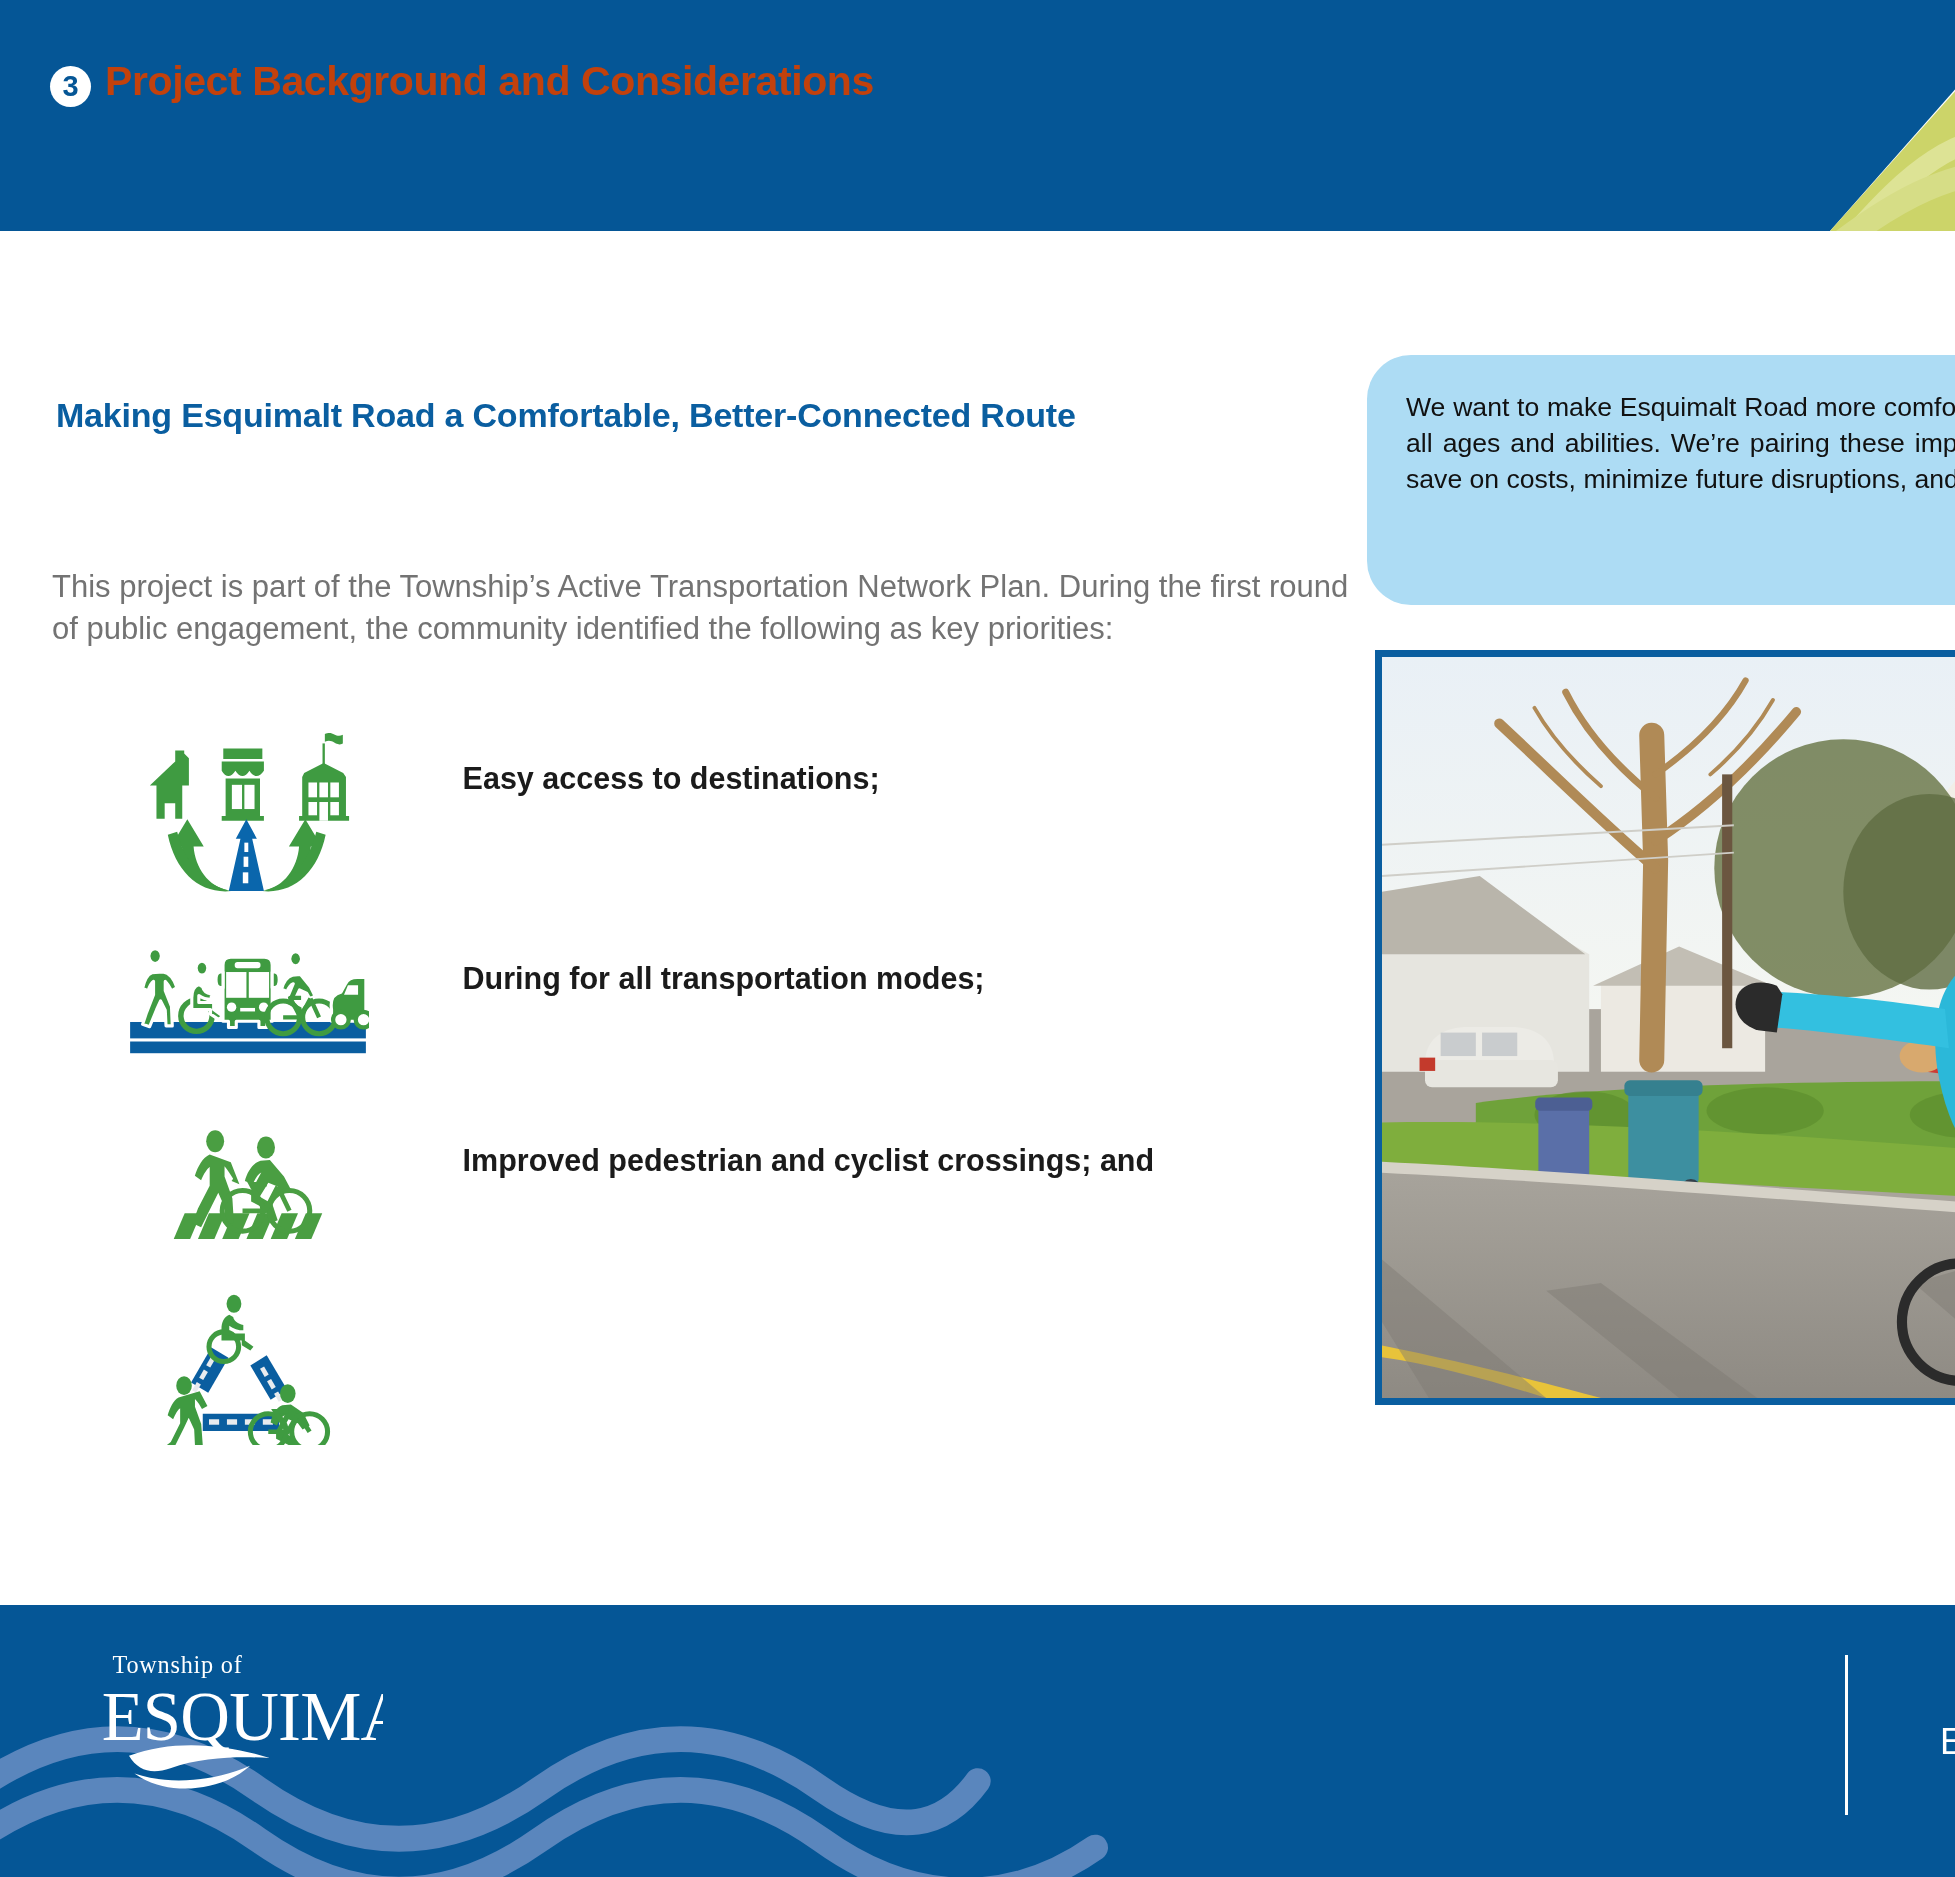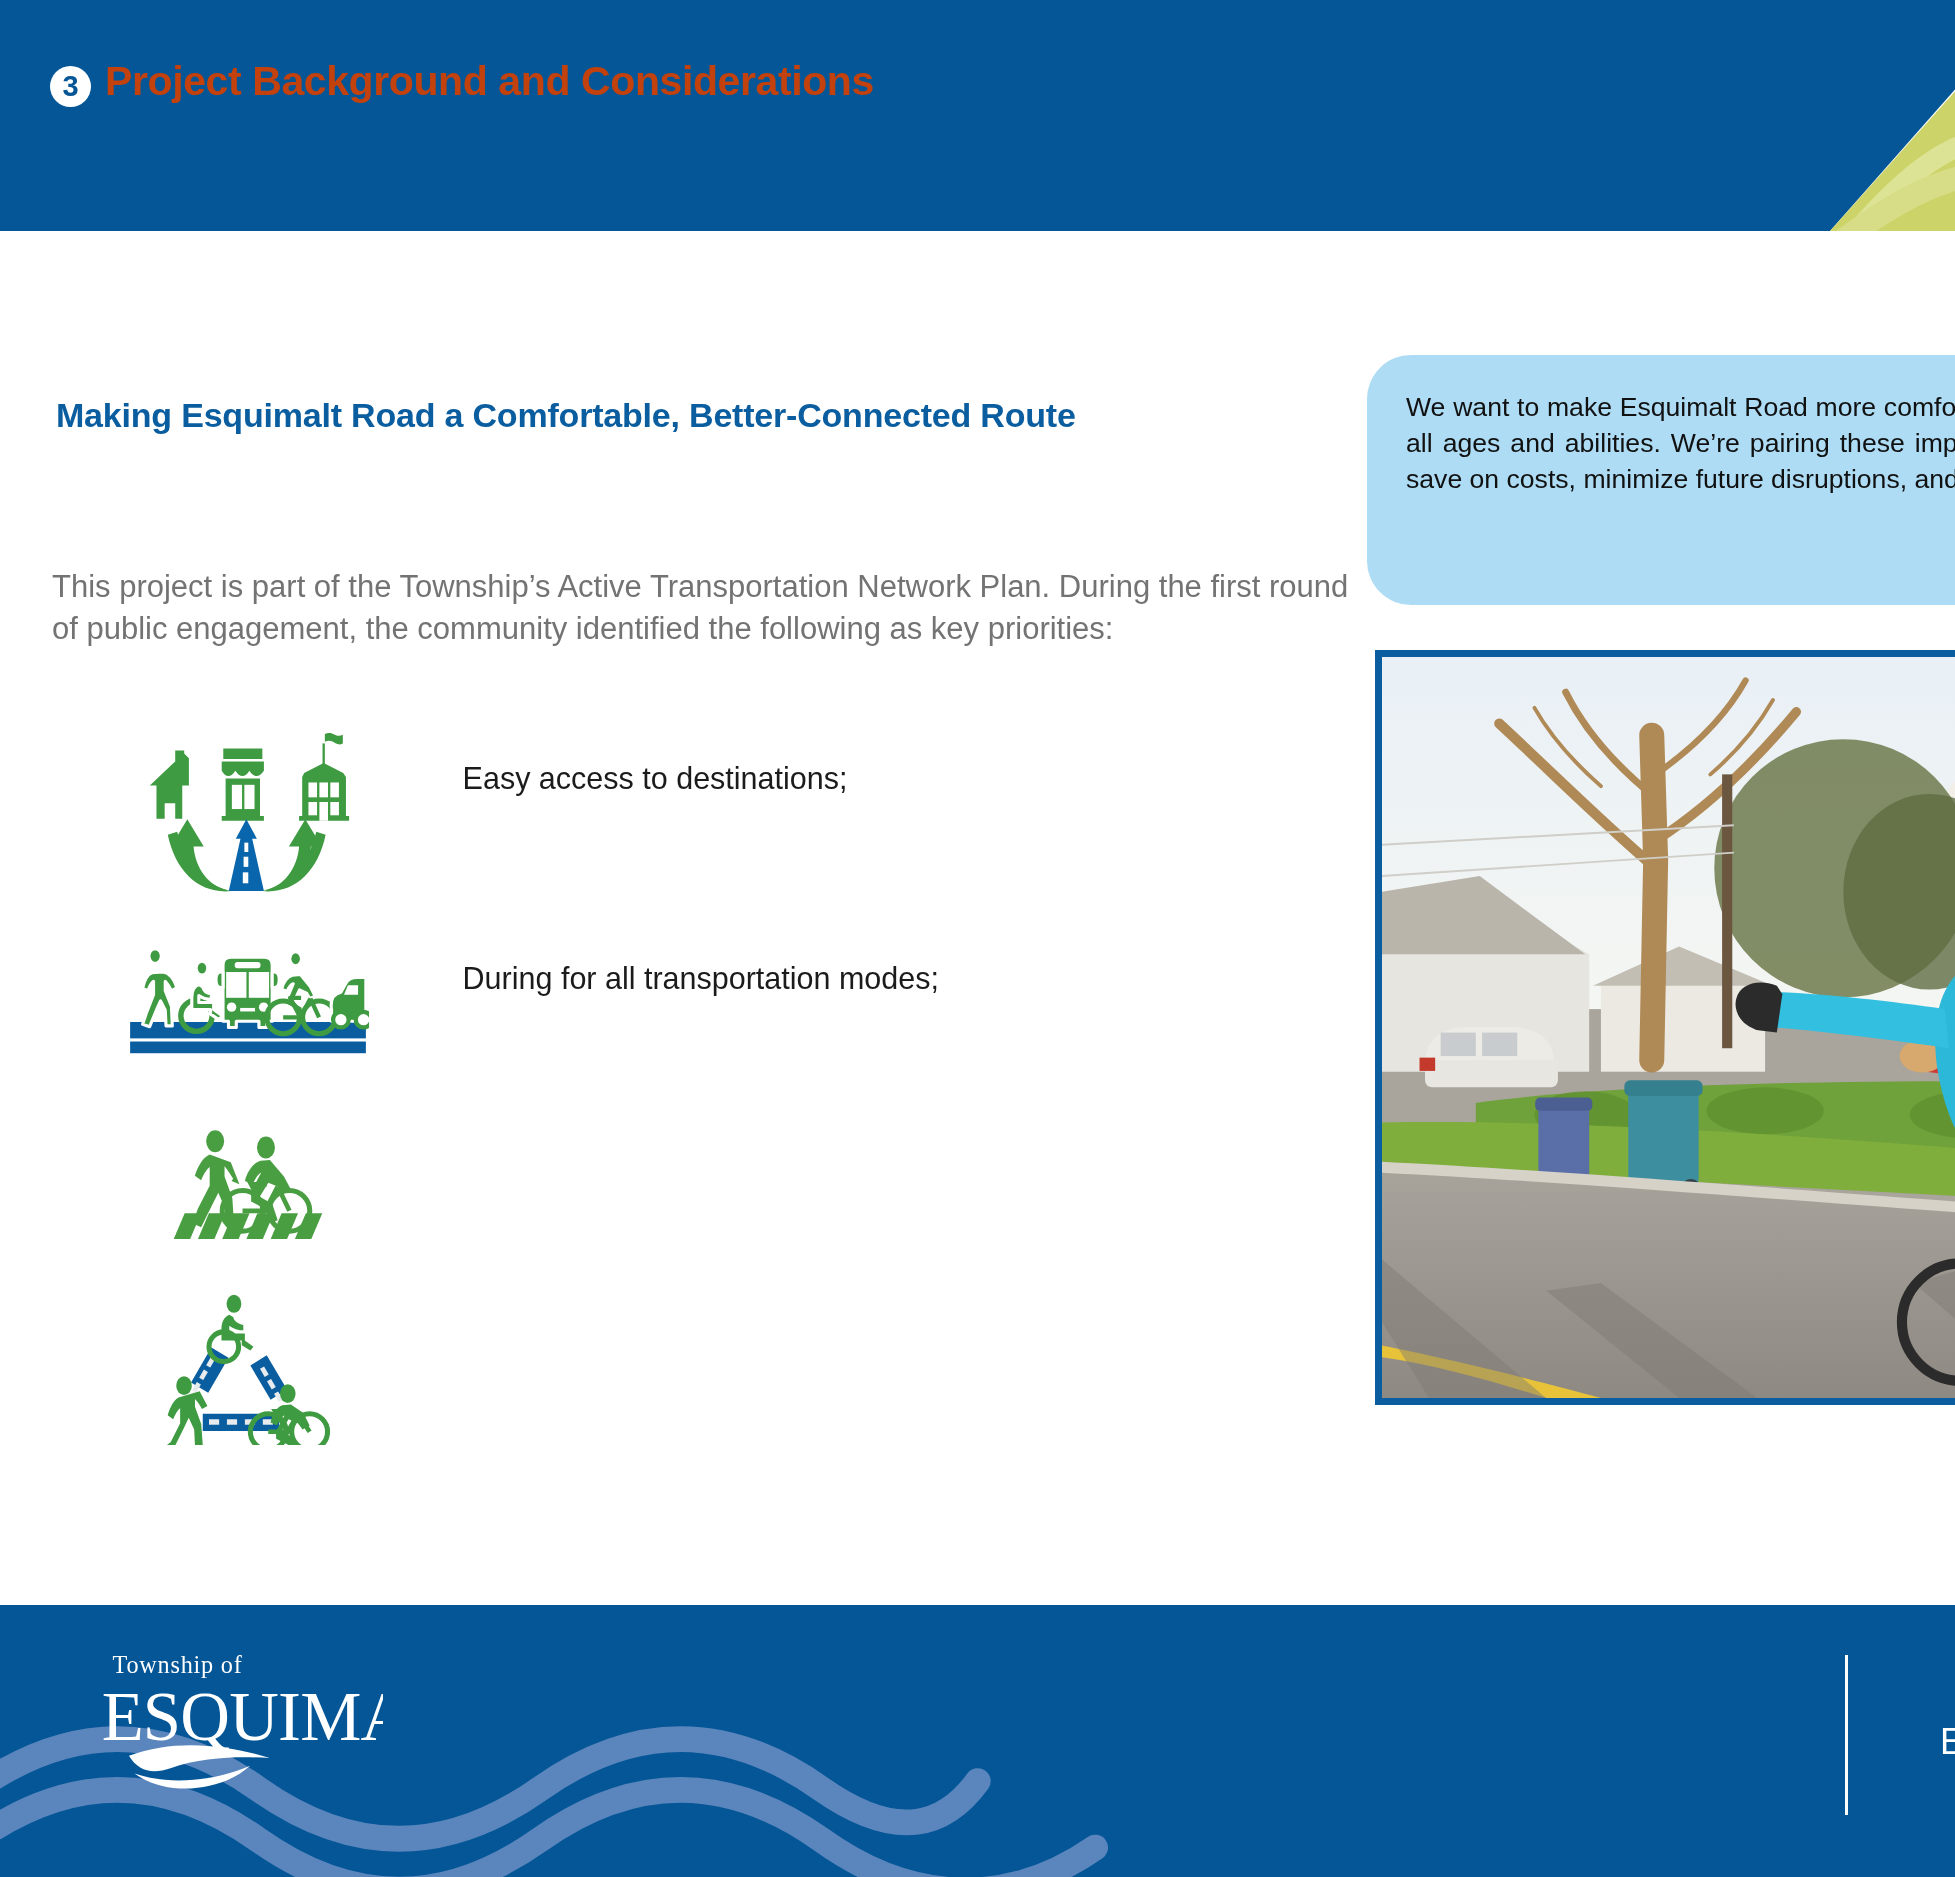--- a/index.html
+++ b/index.html
@@ -17,21 +17,21 @@
   .header-title{position:absolute;left:105px;top:58px;color:#c2410c;font-size:41px;font-weight:bold;
     letter-spacing:-0.4px;white-space:nowrap;}
 
   
   .lead-heading{position:absolute;left:56px;top:395px;width:1220px;color:#0a5ea0;
     font-size:34px;font-weight:bold;line-height:1.22;letter-spacing:-0.2px;}
   .lead-body{position:absolute;left:52px;top:566px;width:1298px;color:#737373;
     font-size:31px;line-height:1.34;}
 
   .bullets{position:absolute;left:52px;top:727px;width:1310px;}
-  .bullet{position:relative;display:flex;align-items:flex-start;min-height:188px;}
+  .bullet{position:relative;display:flex;align-items:flex-start;min-height:188px;font-weight:bold;}
   .bullet .ico{flex:0 0 391px;height:172px;display:flex;align-items:center;justify-content:center;}
   .bullet .btxt{flex:1 1 auto;padding-left:19.6px;color:#1b1b1b;font-size:30.5px;line-height:1.35;
     padding-top:31px;}
   .b1 .ico{height:168px;} .b2 .ico{height:156px;} .b3 .ico{height:164px;} .b4 .ico{height:184px;}
   .b2{min-height:184px;} .b3{min-height:176px;} .b4{min-height:203px;}
   .b2 .btxt{padding-top:43px;} .b3 .btxt{padding-top:41px;} .b4 .btxt{padding-top:15.6px;}
 
   
   .callout{position:absolute;left:1367px;top:355px;width:1256px;height:250px;background:#addcf4;
     border-radius:44px;box-sizing:border-box;padding:34px 39px;}
@@ -168,20 +168,21 @@
 
             <ellipse cx="266" cy="78" rx="23" ry="28"></ellipse>
             <path d="M252 112 C 232 118, 218 140, 212 164 L232 172 C 238 158, 246 146, 254 142 L228 190 L228 216 L266 236 L276 272 L296 264 L282 222 L250 204 L272 168 L296 178 L310 196 L330 186 L312 152 L276 110 Z"></path>
 
             <circle cx="206" cy="240" r="52" fill="none" stroke="#4a9e42" stroke-width="13"></circle>
             <circle cx="326" cy="240" r="52" fill="none" stroke="#4a9e42" stroke-width="13"></circle>
             <path d="M206 240 L264 240 L296 178 M264 240 L228 172 L268 172 M296 178 L326 240" fill="none" stroke="#4a9e42" stroke-width="12"></path>
           </g>
         </svg>
       </div>
+      <div class="btxt">Improved pedestrian and cyclist crossings; and</div>
     </div>
 
     <div class="bullet b4">
       <div class="ico">
         <svg width="172" height="156" viewBox="0 0 440 400">
 
           <g fill="#0a5ea0">
             <path d="M74 240 L126 150 L170 176 L118 266 Z"></path>
             <path d="M268 170 L320 258 L278 284 L226 196 Z"></path>
             <path d="M104 320 L300 320 L300 364 L104 364 Z"></path>

